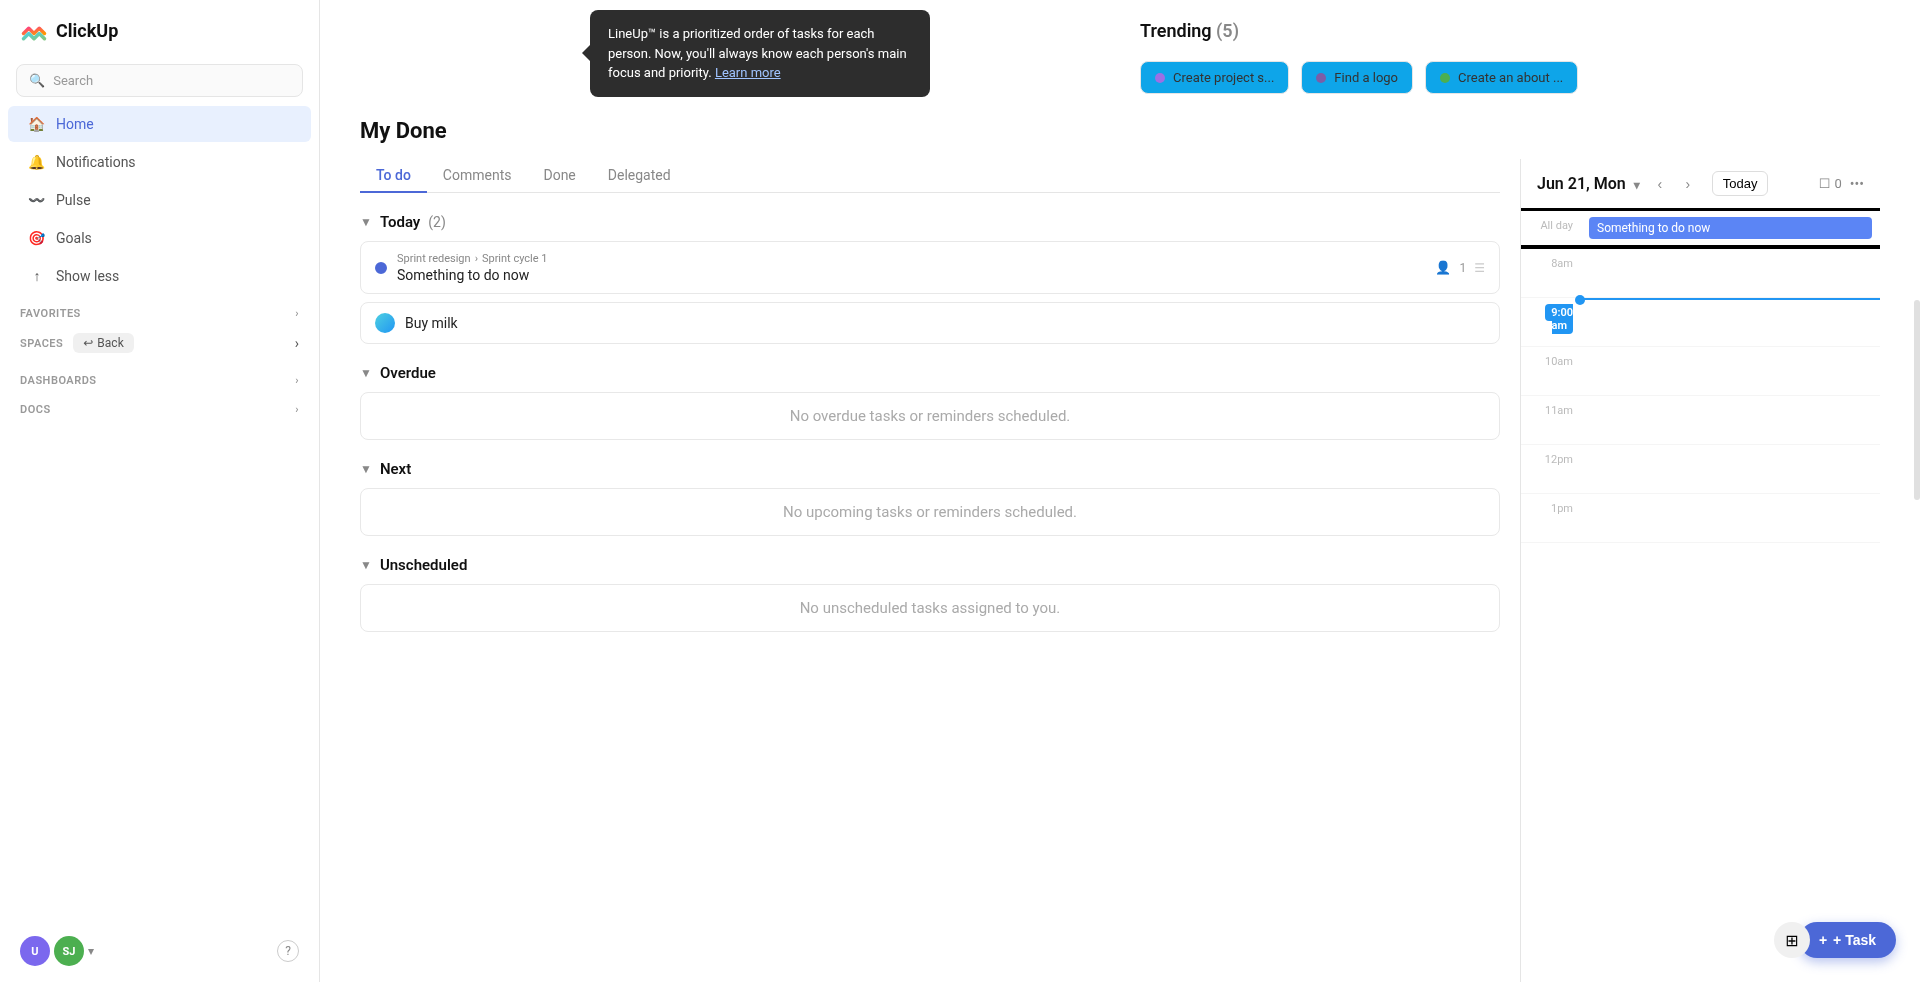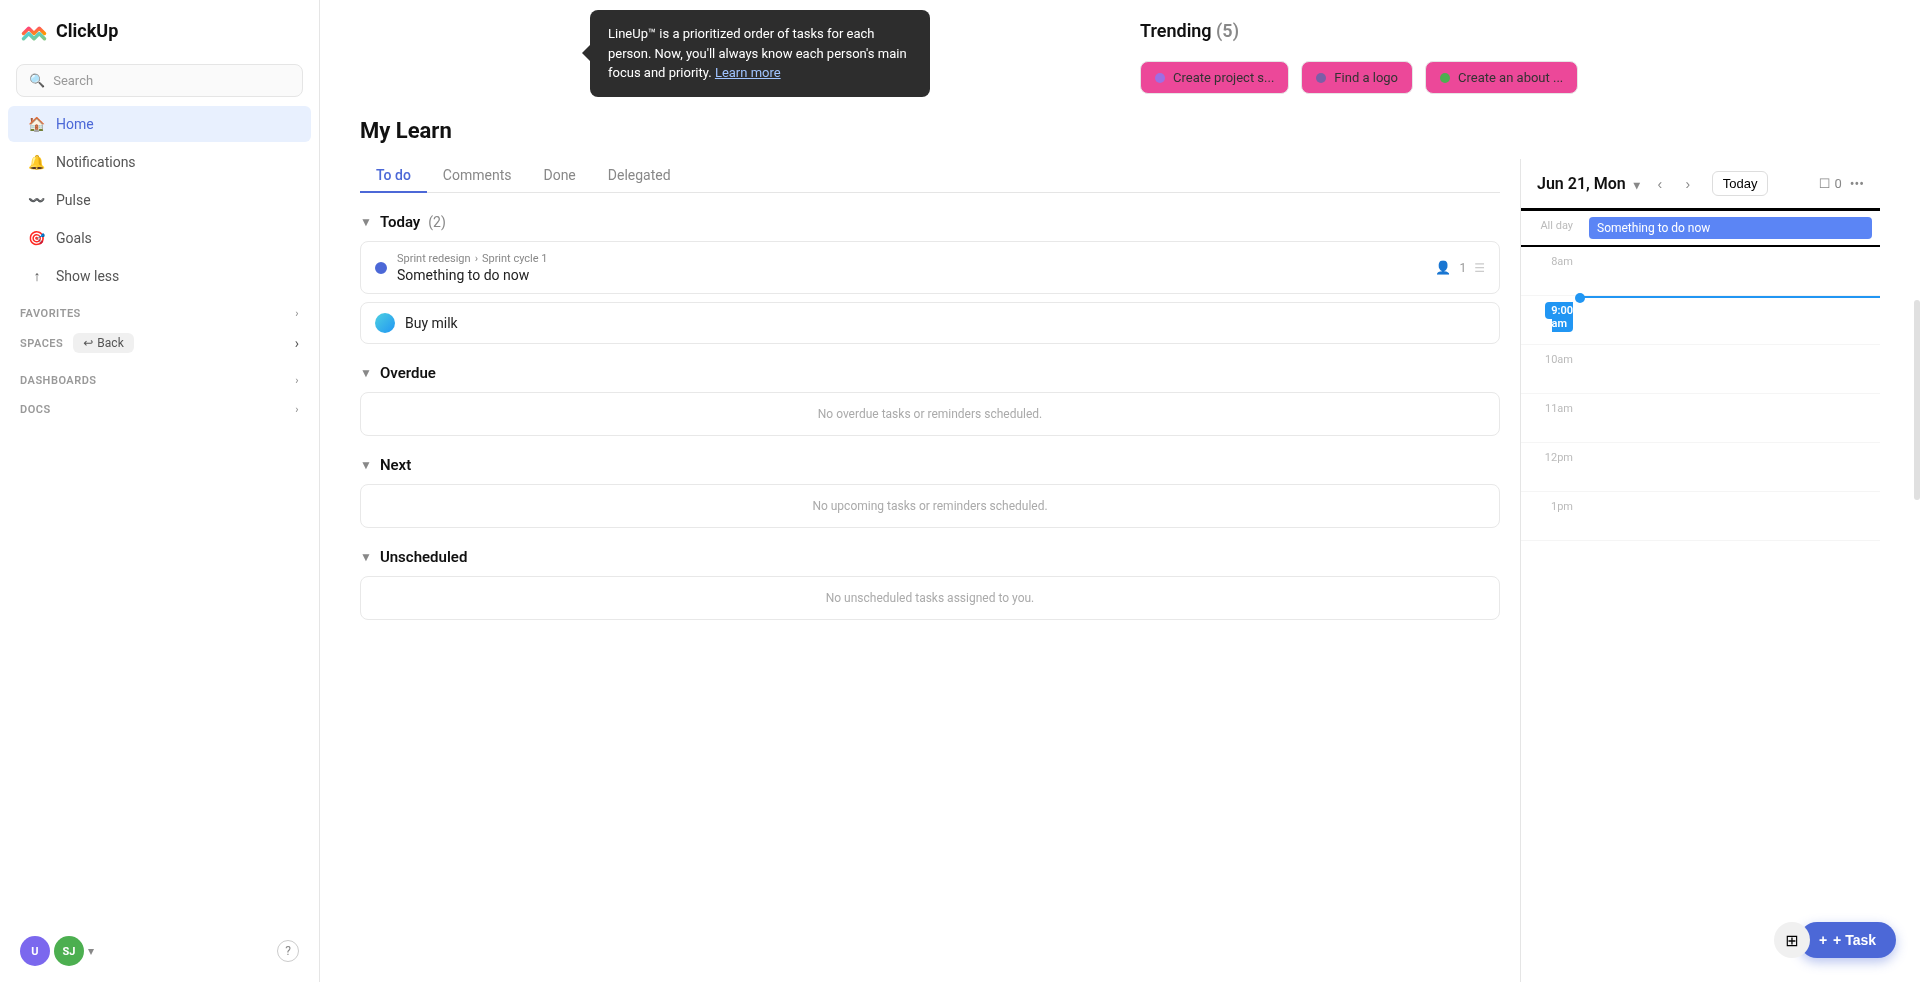--- a/index.html
+++ b/index.html
@@ -39,21 +39,21 @@
     .tooltip::before { content: ''; position: absolute; left: -8px; top: 50%; transform: translateY(-50%); border: 8px solid transparent; border-right-color: #2d2d2d; border-left: none; }
     .tooltip .learn-more { color: #a0c4ff; text-decoration: underline; cursor: pointer; }
     .lineup-header { display: flex; align-items: center; gap: 8px; margin-bottom: 12px; }
     .lineup-title { font-size: 18px; font-weight: 600; color: #111; }
     .lineup-badge { background: #f0f0f0; border-radius: 50%; width: 18px; height: 18px; display: flex; align-items: center; justify-content: center; font-size: 11px; color: #888; cursor: pointer; }
     .lineup-count { color: #888; font-size: 16px; }
     .lineup-add-box { border: 1.5px dashed #ddd; border-radius: 8px; padding: 14px; text-align: center; color: #999; font-size: 13px; cursor: pointer; }
     .trending-header { font-size: 18px; font-weight: 600; color: #111; margin-bottom: 20px; }
     .trending-count { color: #888; }
     .trending-items { display: flex; gap: 12px; }
-    .trending-item { display: flex; align-items: center; gap: 8px; padding: 8px 14px; background: #ec4899; border: 1px solid #e5e5e5; border-radius: 8px; font-size: 13px; color: #333; cursor: pointer; white-space: nowrap; }
+    .trending-item { display: flex; align-items: center; gap: 8px; padding: 8px 14px; background: #0ea5e9; border: 1px solid #e5e5e5; border-radius: 8px; font-size: 13px; color: #333; cursor: pointer; white-space: nowrap; }
     .trend-dot { width: 10px; height: 10px; border-radius: 50%; }
     .dot-purple { background: #9c6fe4; }
     .dot-violet { background: #7b5ea7; }
     .dot-green { background: #4caf50; }
 
     
     .mywork-section { padding: 24px 40px 0; }
     .mywork-title { font-size: 22px; font-weight: 700; color: #111; margin-bottom: 16px; }
 
     .tabs { display: flex; gap: 0; border-bottom: 1px solid #e5e5e5; margin-bottom: 20px; }
@@ -71,33 +71,33 @@
     .section-count { color: #888; font-size: 14px; }
 
     
     .task-row { display: flex; align-items: center; padding: 10px 14px; border: 1px solid #e8e8e8; border-radius: 8px; margin-bottom: 8px; gap: 10px; background: #fff; }
     .task-dot { width: 12px; height: 12px; border-radius: 50%; background: #4c68d7; border: 2px solid #4c68d7; }
     .task-info { flex: 1; }
     .task-breadcrumb { font-size: 11px; color: #888; margin-bottom: 2px; display: flex; align-items: center; gap: 4px; }
     .task-name { font-size: 14px; color: #222; }
     .task-meta { display: flex; align-items: center; gap: 8px; margin-left: auto; color: #999; font-size: 12px; }
 
-    .empty-box { border: 1px solid #e8e8e8; border-radius: 8px; padding: 14px; text-align: center; color: #aaa; font-size: 12px; margin-bottom: 16px; }
+    .empty-box { border: 1px solid #e8e8e8; border-radius: 8px; padding: 14px; text-align: center; color: #aaa; font-size: 15px; margin-bottom: 16px; }
 
     
     .calendar-panel { width: 360px; min-width: 360px; border-left: 1px solid #e5e5e5; padding: 0 0 0 0; height: calc(100vh - 0px); display: flex; flex-direction: column; }
     .cal-header { display: flex; align-items: center; gap: 8px; padding: 12px 16px; border-bottom: 3px solid #000000; }
     .cal-date { font-size: 16px; font-weight: 600; color: #111; }
     .cal-nav { display: flex; gap: 4px; }
     .cal-nav-btn { width: 24px; height: 24px; border: none; background: transparent; cursor: pointer; color: #888; font-size: 14px; display: flex; align-items: center; justify-content: center; }
     .cal-today-btn { padding: 4px 10px; border: 1px solid #ddd; border-radius: 6px; background: #fff; font-size: 13px; cursor: pointer; margin-left: 4px; }
     .cal-actions { margin-left: auto; display: flex; align-items: center; gap: 8px; }
     .cal-task-count { font-size: 13px; color: #888; display: flex; align-items: center; gap: 4px; }
 
-    .cal-allday { display: flex; border-bottom: 2px solid #000000; }
+    .cal-allday { display: flex; border-bottom: 4px solid #000000; }
     .cal-time-label { width: 60px; min-width: 60px; font-size: 11px; color: #bbb; padding: 8px 8px; text-align: right; }
     .cal-allday-content { flex: 1; padding: 6px 8px; }
     .cal-allday-event { background: #5b85f5; color: #fff; border-radius: 4px; padding: 4px 8px; font-size: 12px; }
 
     .cal-body { flex: 1; overflow-y: auto; }
     .cal-row { display: flex; align-items: flex-start; min-height: 48px; border-bottom: 1px solid #f5f5f5; position: relative; }
     .cal-time { width: 60px; min-width: 60px; font-size: 11px; color: #bbb; padding: 8px 8px 0; text-align: right; }
     .cal-content { flex: 1; position: relative; min-height: 48px; }
 
     
@@ -217,21 +217,21 @@
         </div>
         <div class="trending-item">
           <span class="trend-dot dot-green"></span>
           <span>Create an about ...</span>
         </div>
       </div>
     </div>
   </div>
 
   <div class="mywork-section">
-    <div class="mywork-title">My Learn</div>
+    <div class="mywork-title">My Done</div>
 
     <div class="work-calendar-layout">
       <div class="work-content">
 
         <div class="tabs">
           <div class="tab active">To do</div>
           <div class="tab">Comments</div>
           <div class="tab">Done</div>
           <div class="tab">Delegated</div>
         </div>

